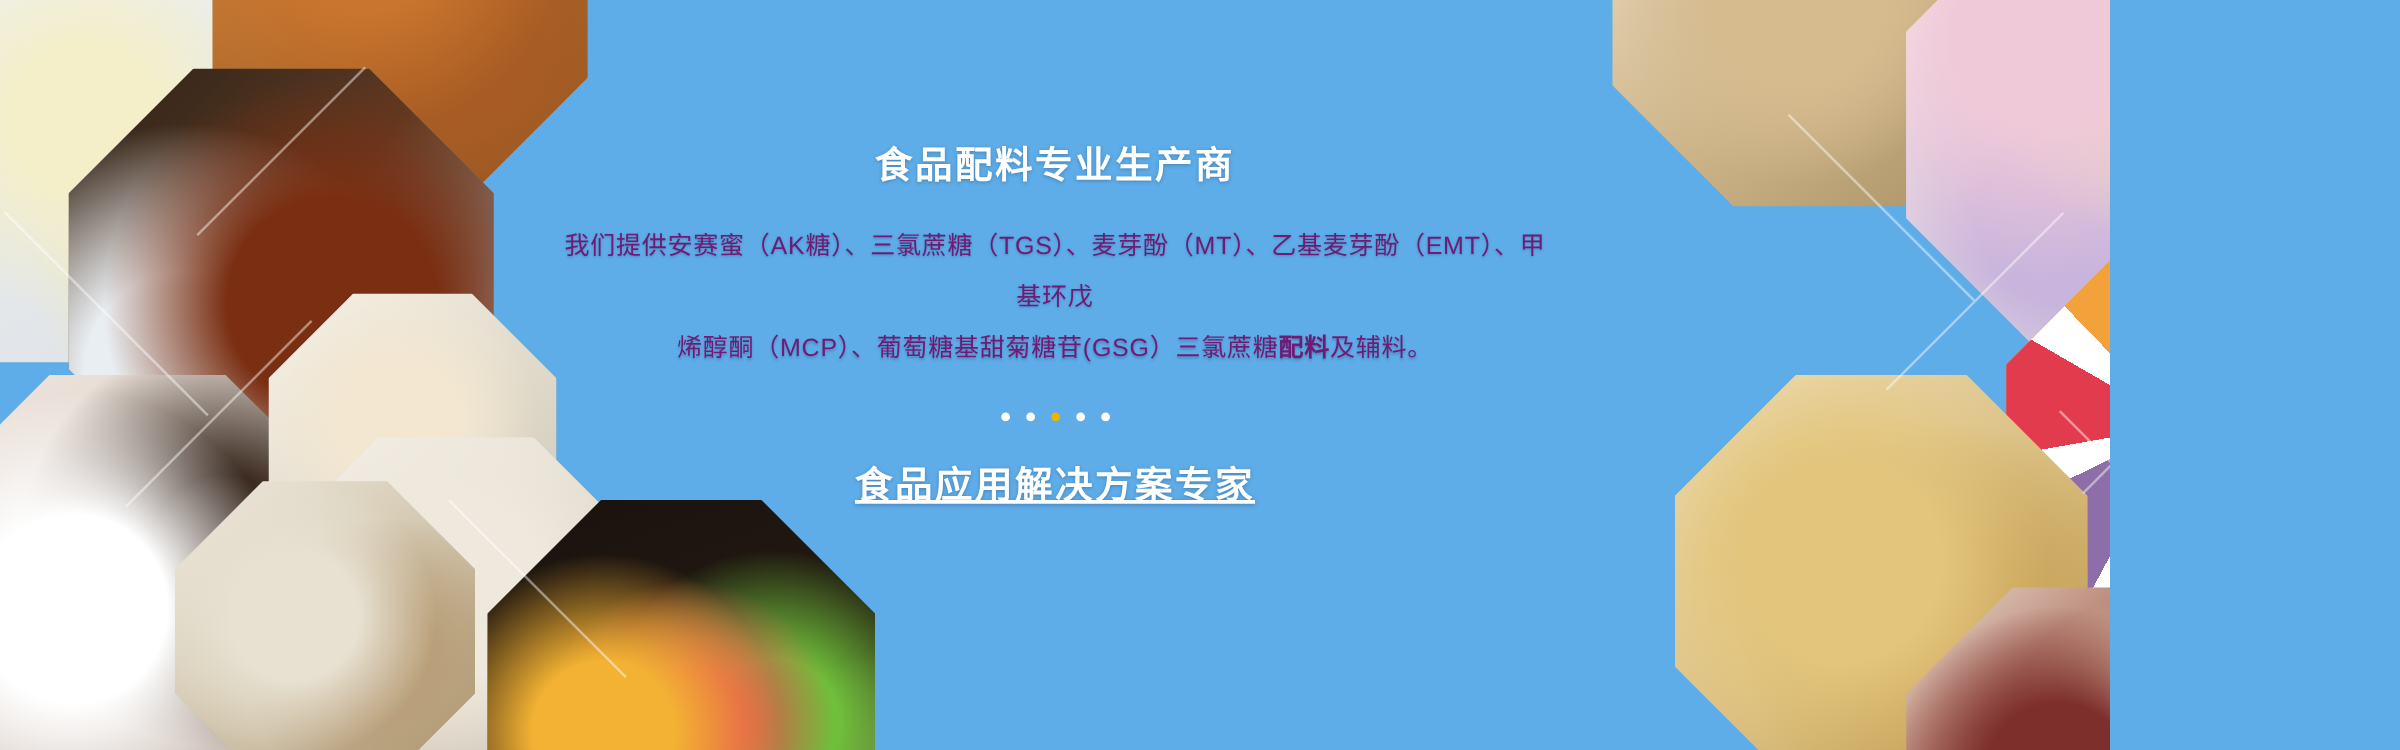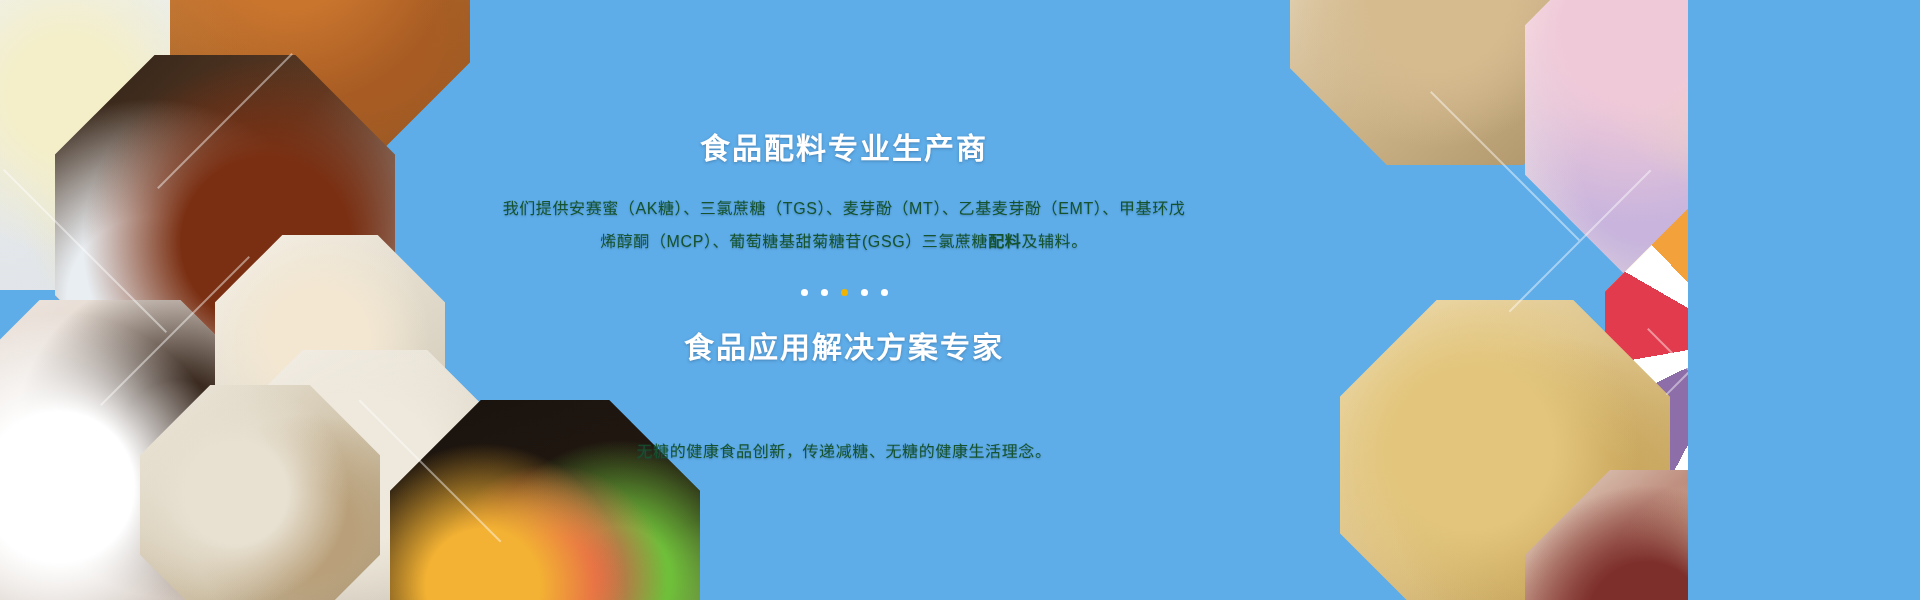--- a/index.html
+++ b/index.html
@@ -55,31 +55,31 @@
   }
   .h1{
     color:#ffffff;
     font-size:30px;
     font-weight:bold;
     letter-spacing:2px;
     line-height:1.2;
     text-shadow:0 1px 3px rgba(40,80,120,.45);
   }
   .para{
-    color:#14532d;
-    font-size:16px;
+    color:#701a75;
+    font-size:20px;
     line-height:2.05;
     letter-spacing:.6px;
     max-width:800px;
     text-shadow:0 1px 2px rgba(40,80,120,.40);
     font-weight:400;
   }
   .para b{font-weight:bold;}
   .block1 .h1{margin-bottom:26px;}
-  .block2 .h1{margin-bottom:38px;}
+  .block2 .h1{margin-bottom:38px;text-decoration:underline;}
 
   #dots{
     display:flex;gap:13px;align-items:center;justify-content:center;
     margin:30px 0 34px 0;
   }
   .dot{width:7px;height:7px;border-radius:50%;background:#ffffff;display:block;}
   .dot.gold{background:#f0b400;}
 
   
   .g1{background:
@@ -236,18 +236,17 @@
       <span class="dot"></span>
       <span class="dot gold"></span>
       <span class="dot"></span>
       <span class="dot"></span>
     </div>
 
     <div class="block2">
       <div class="h1">食品应用解决方案专家</div>
       <div class="para">
         <br>
-        <span>无糖的健康食品创新，传递减糖、无糖的健康生活理念。</span>
       </div>
     </div>
 
   </div>
 </div>
 
 </body></html>

